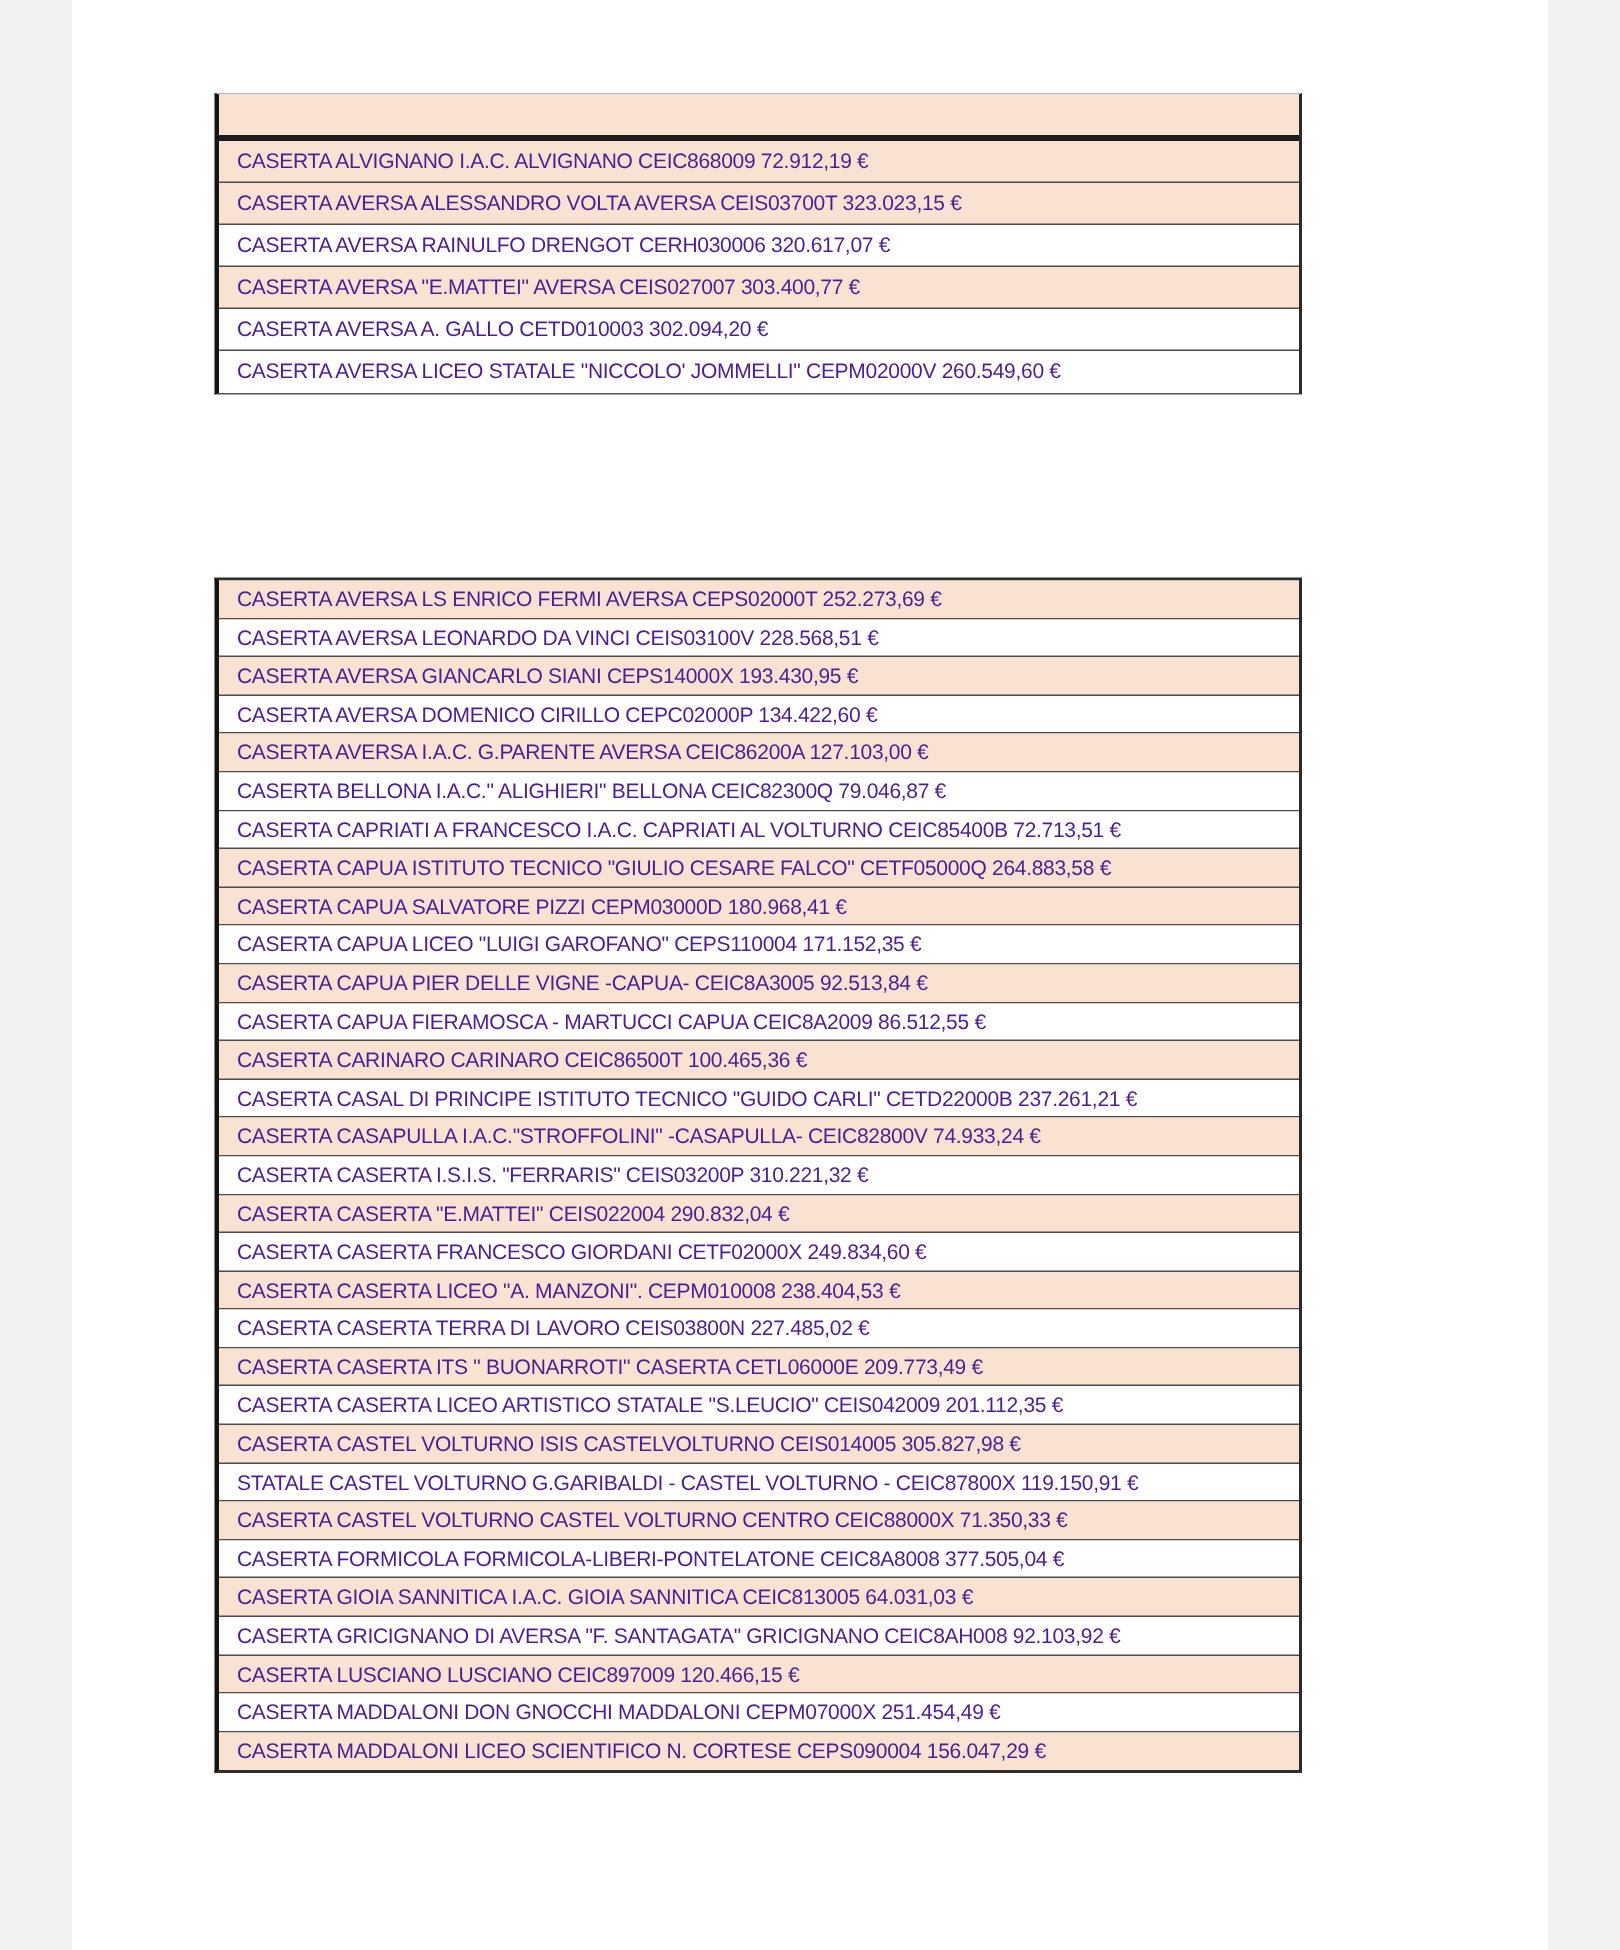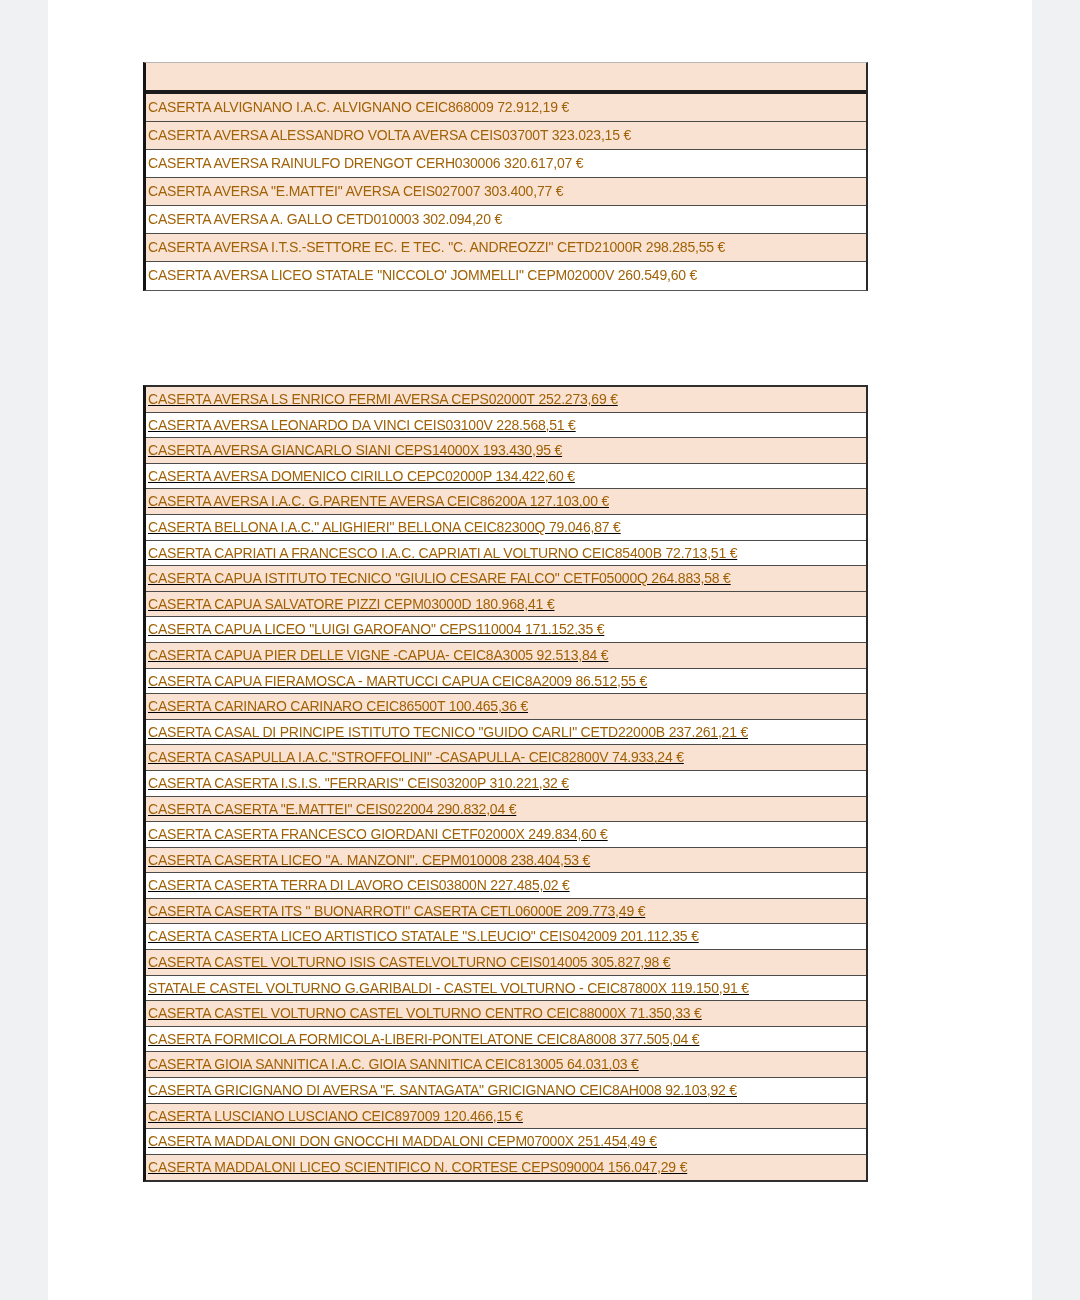--- a/index.html
+++ b/index.html
@@ -36,39 +36,38 @@
   }
   .tbl.top-section {
     top: 62px;
     border-top: 1px solid #b5b5b5;
     border-bottom: 1px solid #555552;
   }
   .tbl.main-section {
     top: 385px;
     border-top: 2px solid #2f2f2d;
     border-bottom: 2px solid #2f2f2d;
-    text-decoration: underline;
   }
   .header-row {
     height: 27px;
     background: #fae2d3;
   }
   .double-rule {
     height: 3px;
     background: #ffffff;
     border-top: 2px solid #1c1c1c;
     border-bottom: 2px solid #1c1c1c;
   }
   .row {
     white-space: nowrap;
     overflow: hidden;
-    color: #a16207;
+    color: #4c1d95;
     font-size: 14px;
     letter-spacing: -0.2px;
-    padding-left: 2px;
+    padding-left: 12px;
     border-bottom: 1px solid #4c4c48;
     background: #ffffff;
   }
   .top-section .row {
     height: 28px;
     line-height: 27px;
   }
   .main-section .row {
     height: 25.6px;
     line-height: 24.8px;
@@ -85,21 +84,20 @@
 
   <div class="tbl top-section">
     <div class="header-row"></div>
     <div class="double-rule"></div>
     <div class="rows" id="section-0">
         <div class="row shaded">CASERTA ALVIGNANO I.A.C. ALVIGNANO CEIC868009 72.912,19 €</div>
         <div class="row shaded">CASERTA AVERSA ALESSANDRO VOLTA AVERSA CEIS03700T 323.023,15 €</div>
         <div class="row">CASERTA AVERSA RAINULFO DRENGOT CERH030006 320.617,07 €</div>
         <div class="row shaded">CASERTA AVERSA "E.MATTEI" AVERSA CEIS027007 303.400,77 €</div>
         <div class="row">CASERTA AVERSA A. GALLO CETD010003 302.094,20 €</div>
-        <div class="row shaded">CASERTA AVERSA I.T.S.-SETTORE EC. E TEC. "C. ANDREOZZI" CETD21000R 298.285,55 €</div>
         <div class="row">CASERTA AVERSA LICEO STATALE "NICCOLO' JOMMELLI" CEPM02000V 260.549,60 €</div>
       </div>
   </div>
 
   <div class="tbl main-section">
     <div class="rows" id="section-1">
         <div class="row shaded">CASERTA AVERSA LS ENRICO FERMI AVERSA CEPS02000T 252.273,69 €</div>
         <div class="row">CASERTA AVERSA LEONARDO DA VINCI CEIS03100V 228.568,51 €</div>
         <div class="row shaded">CASERTA AVERSA GIANCARLO SIANI CEPS14000X 193.430,95 €</div>
         <div class="row">CASERTA AVERSA DOMENICO CIRILLO CEPC02000P 134.422,60 €</div>

